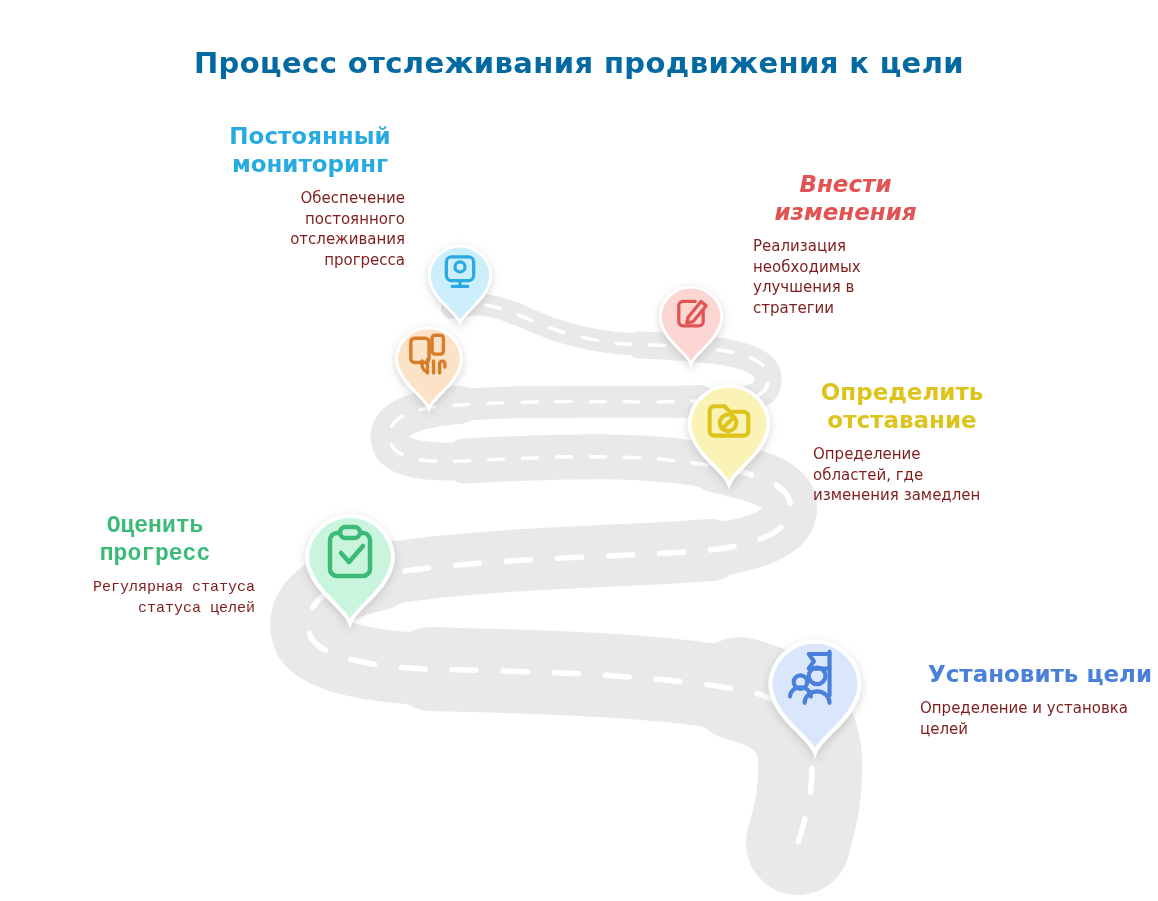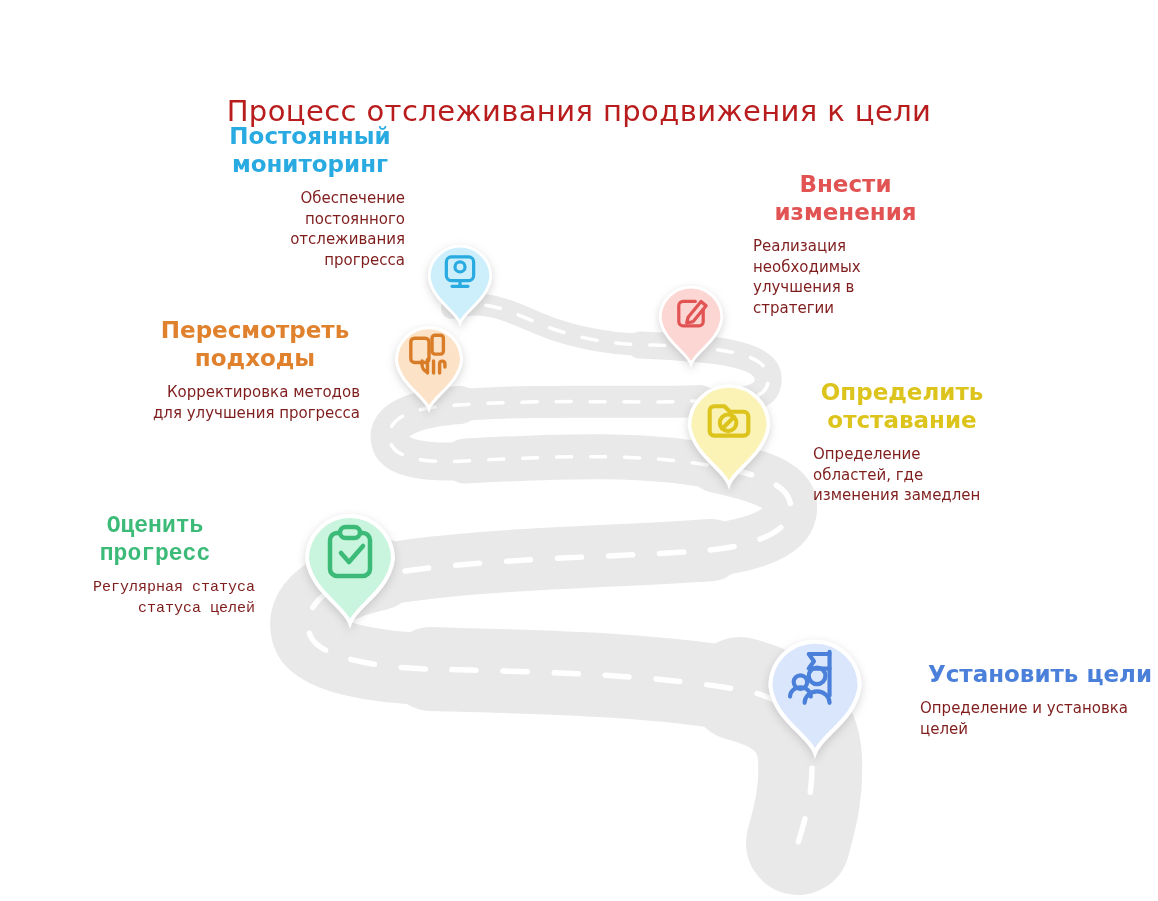--- a/index.html
+++ b/index.html
@@ -9,24 +9,23 @@
     height: 901px;
     overflow: hidden;
     background: #ffffff;
     font-family: "DejaVu Sans", "Liberation Sans", sans-serif;
   }
   .page-title {
     position: absolute;
     top: 46px; left: 0; width: 100%;
     text-align: center;
     font-size: 29px;
-    font-weight: 400;
-    color: #b91c1c;
+    font-weight: 700;
+    color: #0369a1;
     letter-spacing: 0.4px;
-    margin-top: 48px;
   }
   .road-svg { position: absolute; inset: 0; }
   .note { position: absolute; }
   .note.align-right { text-align: right; }
   .note.align-left  { text-align: left; }
   .note-title {
     font-weight: 700;
     font-size: 23px;
     line-height: 1.22;
     margin-bottom: 10px;
@@ -123,32 +122,28 @@
       <circle cx="52" cy="47" r="8"></circle>
       <path d="M40 73 a12 11 0 0 1 24 0"></path>
     </g>
   </svg>
 
   <div class="note align-right" style="top:122px; right:753px; width:190px;">
     <div class="note-title" style="color: rgb(41, 171, 226);">Постоянный мониторинг</div>
     <div class="note-desc">Обеспечение постоянного отслеживания прогресса</div>
   </div>
 
-  <div class="note align-right" style="top:316px; right:798px; width:210px;">
-    <div class="note-title" style="color: rgb(224, 129, 45);">Пересмотреть подходы</div>
-    <div class="note-desc">Корректировка методов для улучшения прогресса</div>
-  </div>
 
   <div class="note align-right" style="top:512px; right:903px; width:200px;font-family:Liberation Mono, monospace;">
     <div class="note-title" style="color: rgb(60, 186, 120);">Оценить прогресс</div>
     <div class="note-desc">Регулярная статуса статуса целей</div>
   </div>
 
   <div class="note align-left" style="top:170px; left:753px; width:185px;">
-    <div class="note-title" style="color: rgb(226, 84, 84);">Внести изменения</div>
+    <div class="note-title" style="color: rgb(226, 84, 84); font-style: italic;">Внести изменения</div>
     <div class="note-desc">Реализация необходимых улучшения в стратегии</div>
   </div>
 
   <div class="note align-left" style="top:378px; left:813px; width:178px;">
     <div class="note-title" style="color: rgb(221, 196, 28);">Определить отставание</div>
     <div class="note-desc">Определение областей, где изменения замедлен</div>
   </div>
 
   <div class="note align-left" style="top:660px; left:920px; width:240px;">
     <div class="note-title" style="color: rgb(74, 128, 217);">Установить цели</div>

